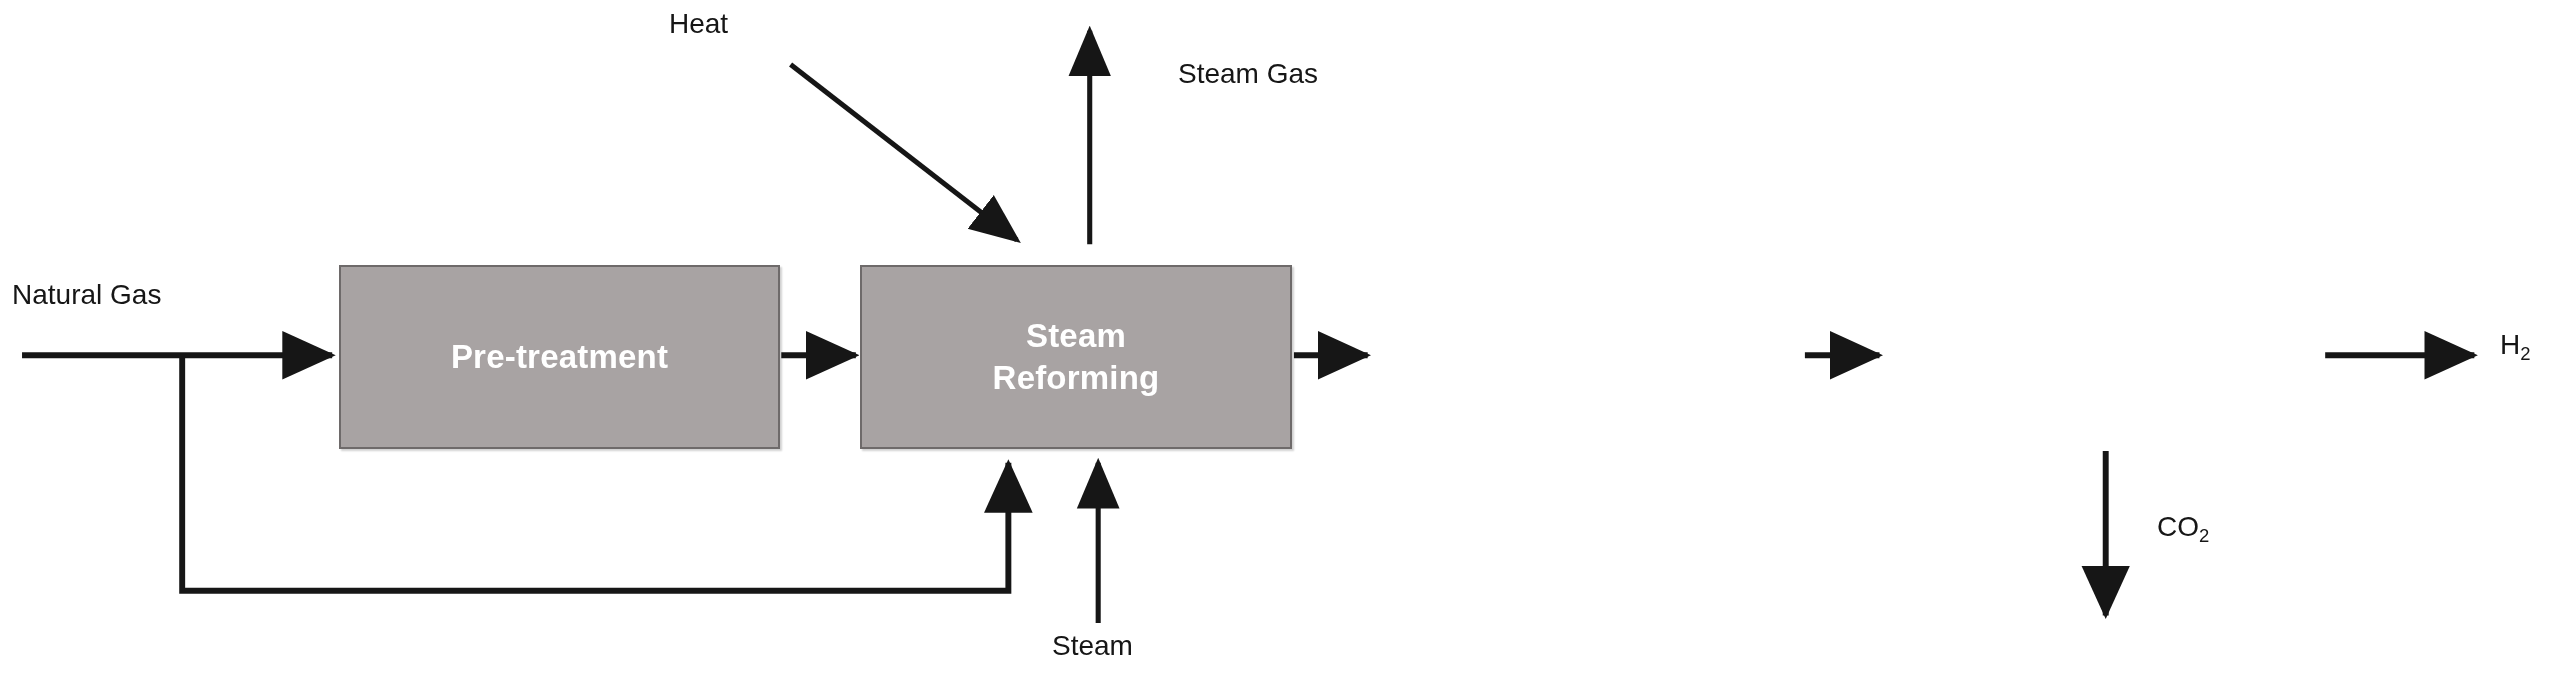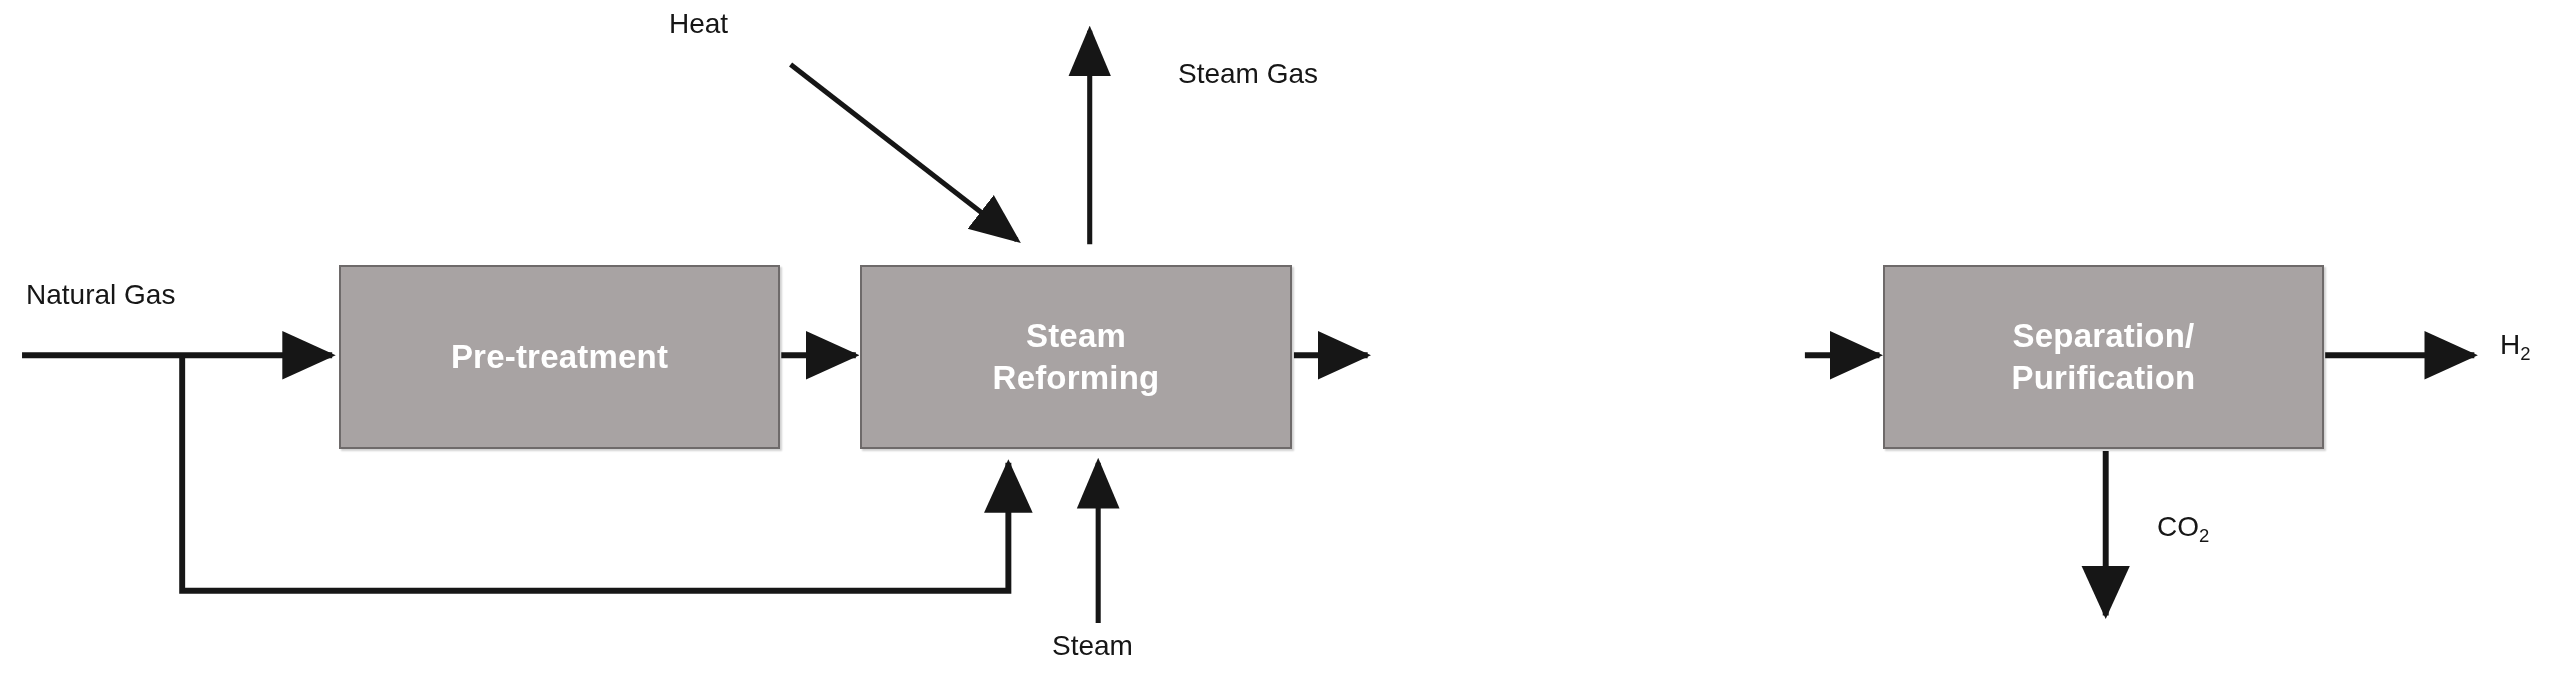--- a/index.html
+++ b/index.html
@@ -95,26 +95,22 @@
   <div class="process-box" style="left:339px; top:265px; width:441px; height:184px;">
     <span class="box-label">Pre-treatment</span>
   </div>
 
   <div class="process-box" style="left:860px; top:265px; width:432px; height:184px;">
     <span class="box-label">Steam
 Reforming</span>
   </div>
 
 
-  <div class="process-box" style="left:1883px; top:265px; width:441px; height:184px;">
-    <span class="box-label">Separation/
-Purification</span>
-  </div>
 
-  <div class="stream-label" style="left:12px; top:280px;margin-left:14px;">Natural Gas</div>
+  <div class="stream-label" style="left:12px; top:280px;">Natural Gas</div>
 
   <div class="stream-label" style="left:669px; top:8.5px;">Heat</div>
 
   <div class="stream-label" style="left:1178px; top:59px;">Steam Gas</div>
 
   <div class="stream-label" style="left:1052px; top:631px;">Steam</div>
 
   <div class="stream-label" style="left:2500px; top:330px;">
     <span>H</span><sub>2</sub>
   </div>

